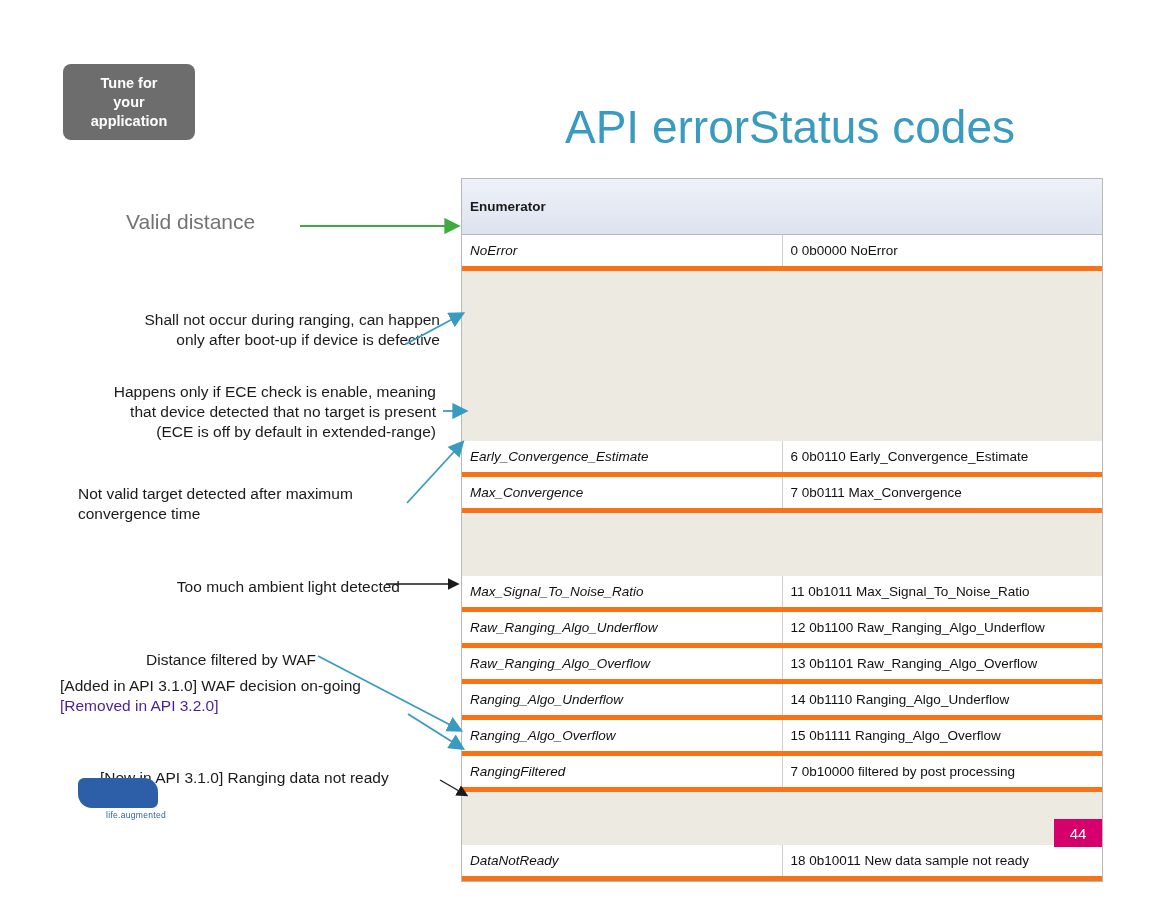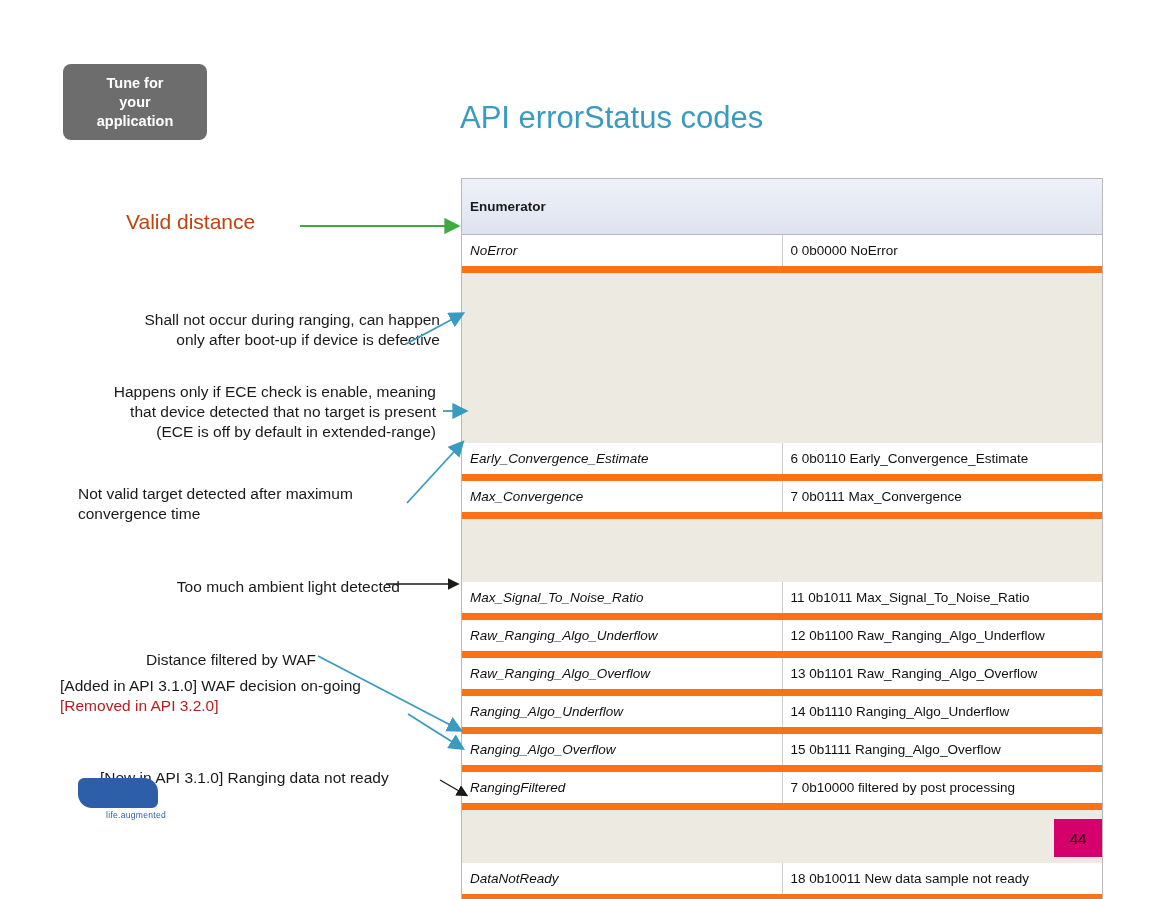--- a/index.html
+++ b/index.html
@@ -16,42 +16,43 @@
     height: 899px;
     background: #ffffff;
     overflow: hidden;
   }
 
   
   .tune-badge {
     position: absolute;
     left: 63px;
     top: 64px;
-    width: 144px;
+    width: 132px;
     height: 76px;
     background: #6d6d6d;
     border-radius: 8px;
     color: #ffffff;
     font-size: 14.5px;
     font-weight: bold;
     line-height: 19px;
     text-align: center;
     display: flex;
     flex-direction: column;
     align-items: center;
     justify-content: center;
   }
 
   
   .slide-title {
     position: absolute;
     left: 460px;
     top: 100px;
     width: 660px;
-    font-size: 31px;
+    text-align: center;
+    font-size: 46px;
     color: #3a9bc1;
     letter-spacing: 0px;
     white-space: nowrap;
   }
 
   
   .table-wrap {
     position: absolute;
     left: 461px;
     top: 178px;
@@ -71,21 +72,21 @@
     background: linear-gradient(to bottom, #eef1f8, #dde3ef);
     text-align: left;
     font-size: 13.5px;
     font-weight: bold;
     color: #1a1a1a;
     padding: 20px 8px;
     border-bottom: 1px solid #b8b8b8;
   }
   table.enum-table td {
     padding: 7px 8px;
-    border-bottom: 7px solid #f97316;
+    border-bottom: 5px solid #f97316;
     vertical-align: middle;
     height: 17px;
   }
   table.enum-table td.name {
     width: 228px;
     font-style: italic;
     border-right: 1px solid #cfcfcf;
   }
   table.enum-table tr.blank td {
     background: #edeae1;
@@ -99,25 +100,25 @@
   table.enum-table tr.blank.small td{ height: 38px; }
 
   
   .callout {
     position: absolute;
     font-size: 15.5px;
     color: #1a1a1a;
     line-height: 20px;
   }
   .callout.green {
-    color: #c2410c;
+    color: #737373;
     font-size: 21px;
   }
   .callout .red {
-    color: #b91c1c;
+    color: #4c1d95;
   }
   .ta-right { text-align: right; }
 
   
   svg.arrows {
     position: absolute;
     left: 0;
     top: 0;
     width: 1164px;
     height: 899px;
@@ -157,23 +158,23 @@
     letter-spacing: 0.3px;
     padding-left: 28px;
   }
 
   
   .page-num {
     position: absolute;
     left: 1054px;
     top: 819px;
     width: 48px;
-    height: 38px;
+    height: 28px;
     background: #d6006d;
-    color: #000000;
+    color: #ffffff;
     font-size: 15px;
     display: flex;
     align-items: center;
     justify-content: center;
   }
 </style>
 </head>
 <body>
 
 <div id="slide">

